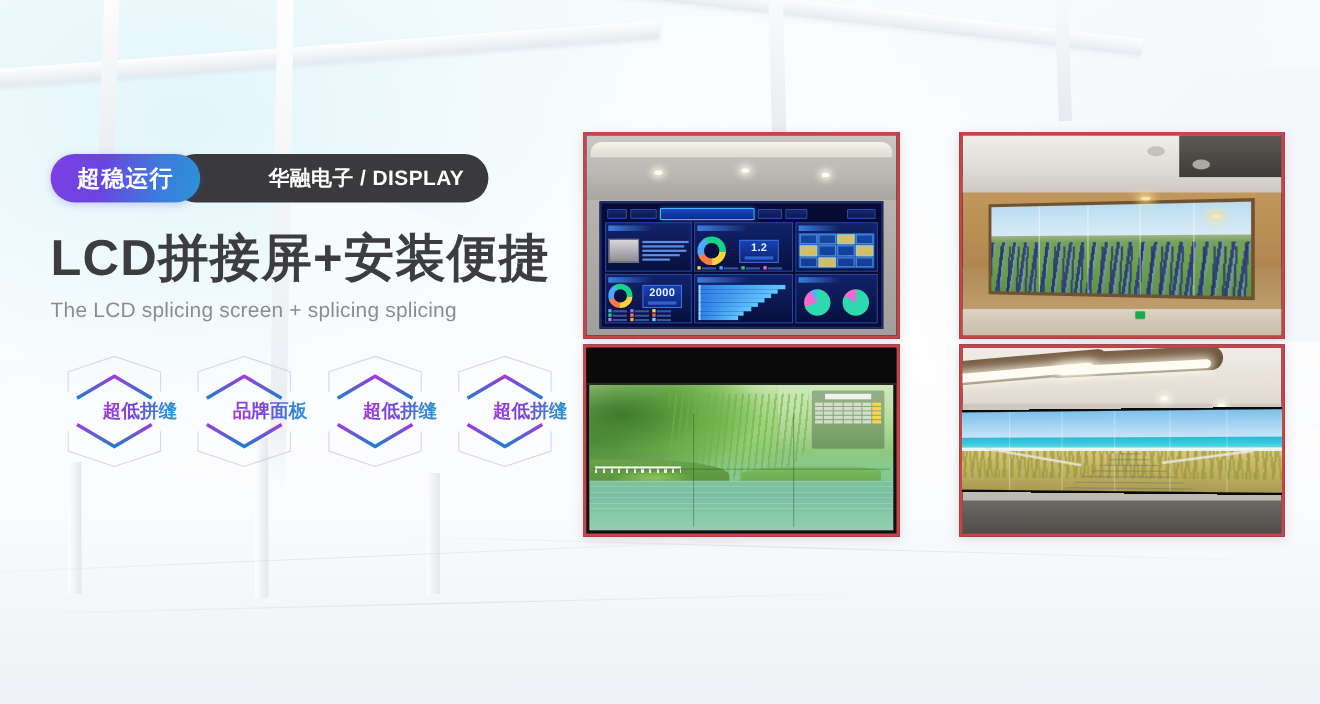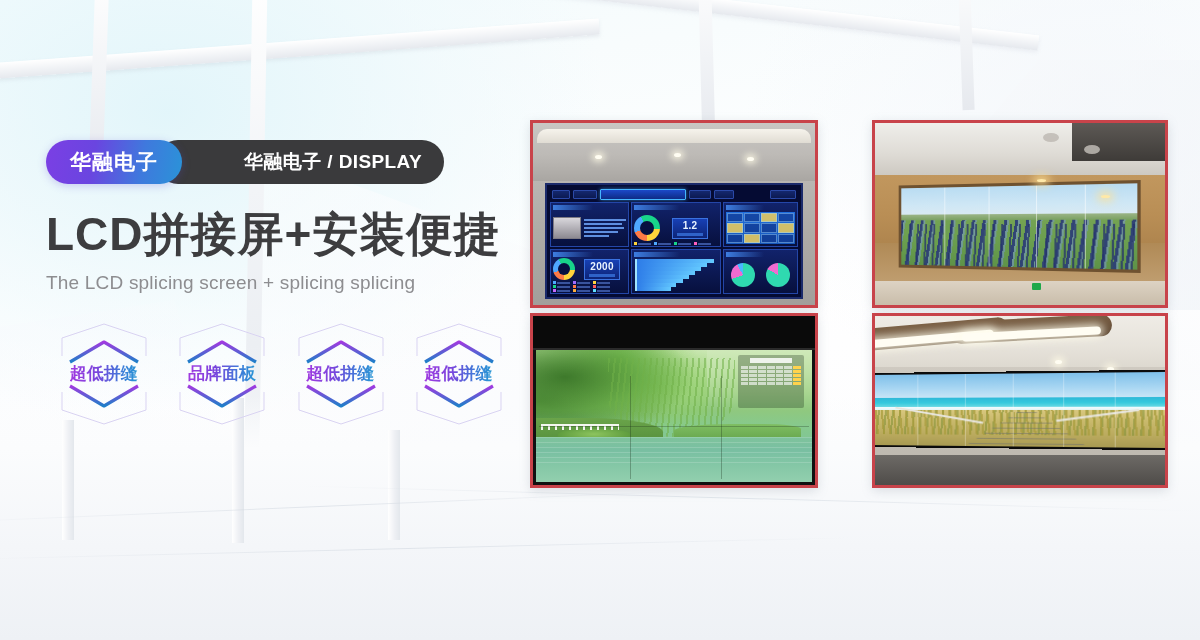--- a/index.html
+++ b/index.html
@@ -115,21 +115,21 @@
   }
   .subhead {
     margin-top:12px;
     font-size:19px; color:#8d8d90; letter-spacing:.2px; white-space:nowrap;
   }
 
   
   .features { margin-top:26px; display:flex; gap:3px; }
   .feature {
     position:relative; width:116px; height:108px;
-    display:flex; align-items:center; justify-content:center;
+    display:flex; align-items:center; justify-content:flex-end;
   }
   .hex-svg { position:absolute; left:0; top:0; width:116px; height:108px; }
   .feature-label {
     position:relative; z-index:3;
     font-size:17px; font-weight:bold; white-space:nowrap;
     background:linear-gradient(90deg,#a13ae0 0%,#7a45dd 40%,#3f7ad9 75%,#2796d4 100%);
     -webkit-background-clip:text; background-clip:text;
     -webkit-text-fill-color:transparent; color:#7a45dd;
   }
 
@@ -320,21 +320,21 @@
     <div class="post post-c"></div>
     <div class="floor-line fl-1"></div>
     <div class="floor-line fl-2"></div>
     <div class="floor-line fl-3"></div>
   </div>
 
   <div class="content">
 
     <div class="pill-row">
       <div class="pill-dark">华融电子 / DISPLAY</div>
-      <div class="pill-grad">华融电子</div>
+      <div class="pill-grad">超稳运行</div>
     </div>
 
     <div class="headline">LCD拼接屏+安装便捷</div>
 
     <div class="subhead">The LCD splicing screen + splicing splicing</div>
 
     <div class="features">
 
       <div class="feature">
         <svg class="hex-svg" viewBox="0 0 116 108">

